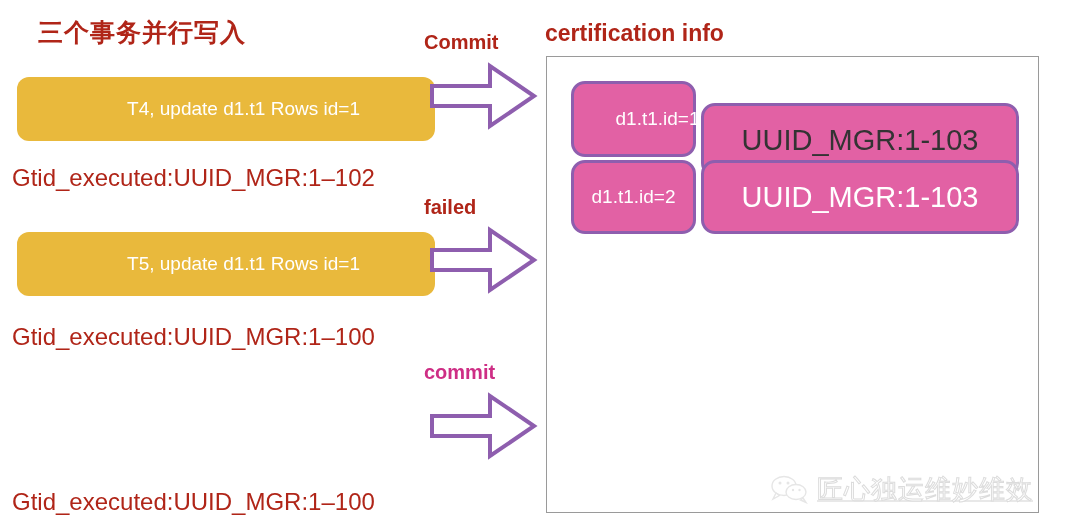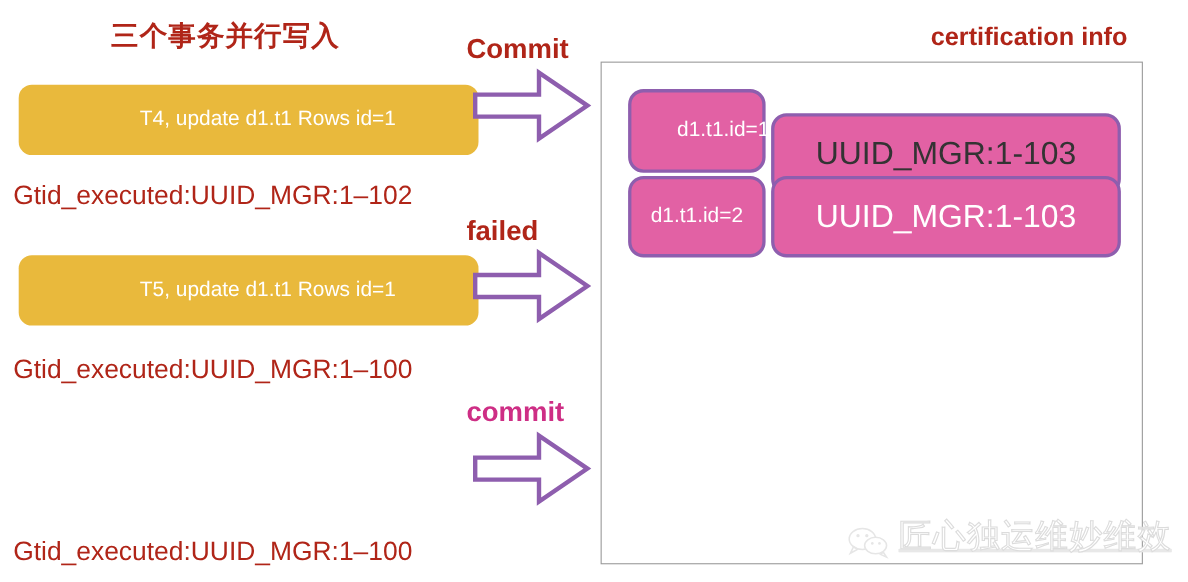--- a/index.html
+++ b/index.html
@@ -17,26 +17,27 @@
     background: #ffffff;
     overflow: hidden;
   }
 
   
   .left-title {
     position: absolute;
     left: 0;
     top: 16px;
     width: 410px;
-    text-align: center;
+    text-align: left;
     font-size: 25px;
     font-weight: bold;
     color: #B02518;
     letter-spacing: 1px;
     white-space: nowrap;
+    padding-left: 38px;
   }
   .txn-box {
     position: absolute;
     left: 17px;
     width: 383px;
     height: 64px;
     background: #E9B93C;
     border-radius: 12px;
     color: #ffffff;
     font-size: 19px;
@@ -49,42 +50,42 @@
     position: absolute;
     left: 12px;
     font-size: 24px;
     color: #B02518;
     white-space: nowrap;
   }
 
   
   .arrow-label {
     position: absolute;
-    font-size: 25px;
+    font-size: 20px;
     font-weight: bold;
     white-space: nowrap;
   }
   .arrow-wrap {
     position: absolute;
     width: 110px;
     height: 76px;
   }
   .arrow-wrap svg {
     display: block;
     width: 110px;
     height: 76px;
   }
 
   
   .panel-title {
     position: absolute;
     left: 545px;
     top: 20px;
     width: 480px;
-    text-align: right;
+    text-align: left;
     font-size: 23px;
     font-weight: bold;
     color: #B02518;
     white-space: nowrap;
   }
   .panel {
     position: absolute;
     left: 546px;
     top: 56px;
     width: 493px;
@@ -144,24 +145,24 @@
   .row2 .cert-val { top: 0px; }
   .row0 .cert-key { top: 0px; height: 76px; padding-left: 48px; }
 
   
   .watermark {
     position: absolute;
     left: 770px;
     top: 470px;
     height: 38px;
     display: flex;
-    align-items: flex-end;
+    align-items: center;
     gap: 7px;
     color: #e3e3e3;
-    font-size: 30px;
+    font-size: 26px;
     letter-spacing: 1px;
     white-space: nowrap;
     user-select: none;
     text-decoration: underline;
   }
   .watermark .wm-text {
     text-decoration: underline;
     text-decoration-color: #e8e8e8;
     color: #ffffff;
     -webkit-text-stroke: 1px #dcdcdc;

